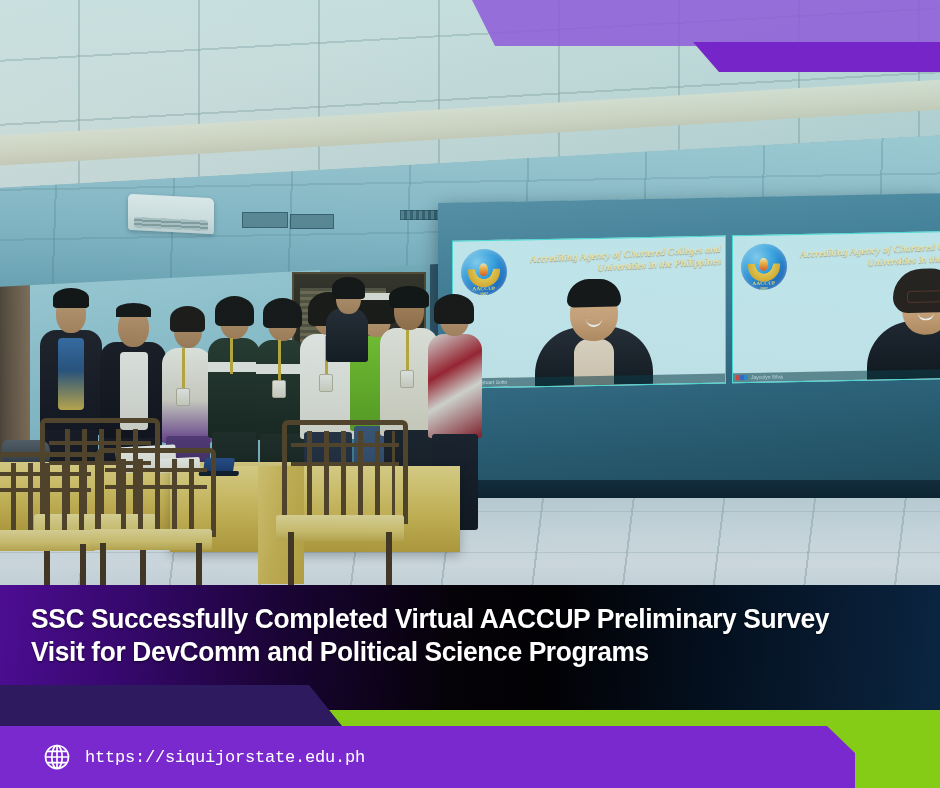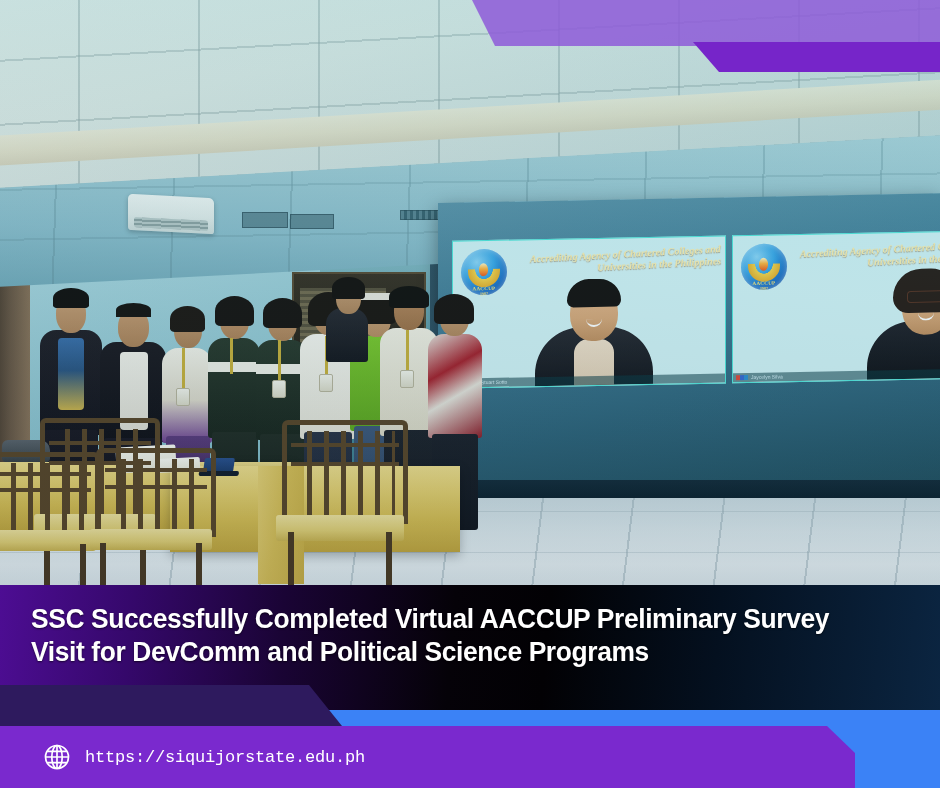--- a/index.html
+++ b/index.html
@@ -3,21 +3,21 @@
 <meta charset="utf-8">
 <title>SSC AACCUP Announcement</title>
 <style>
   html,body{margin:0;padding:0;background:#000;}
   body{font-family:"Liberation Sans",sans-serif;}
 
   #poster{
     position:relative;
     width:940px;height:788px;
     overflow:hidden;
-    background:#3b82f6;
+    background:#84cc16;
   }
 
   
   .photo{
     position:absolute;left:0;top:0;width:940px;height:592px;
     overflow:hidden;
     background:#163a46;
   }
 
   

